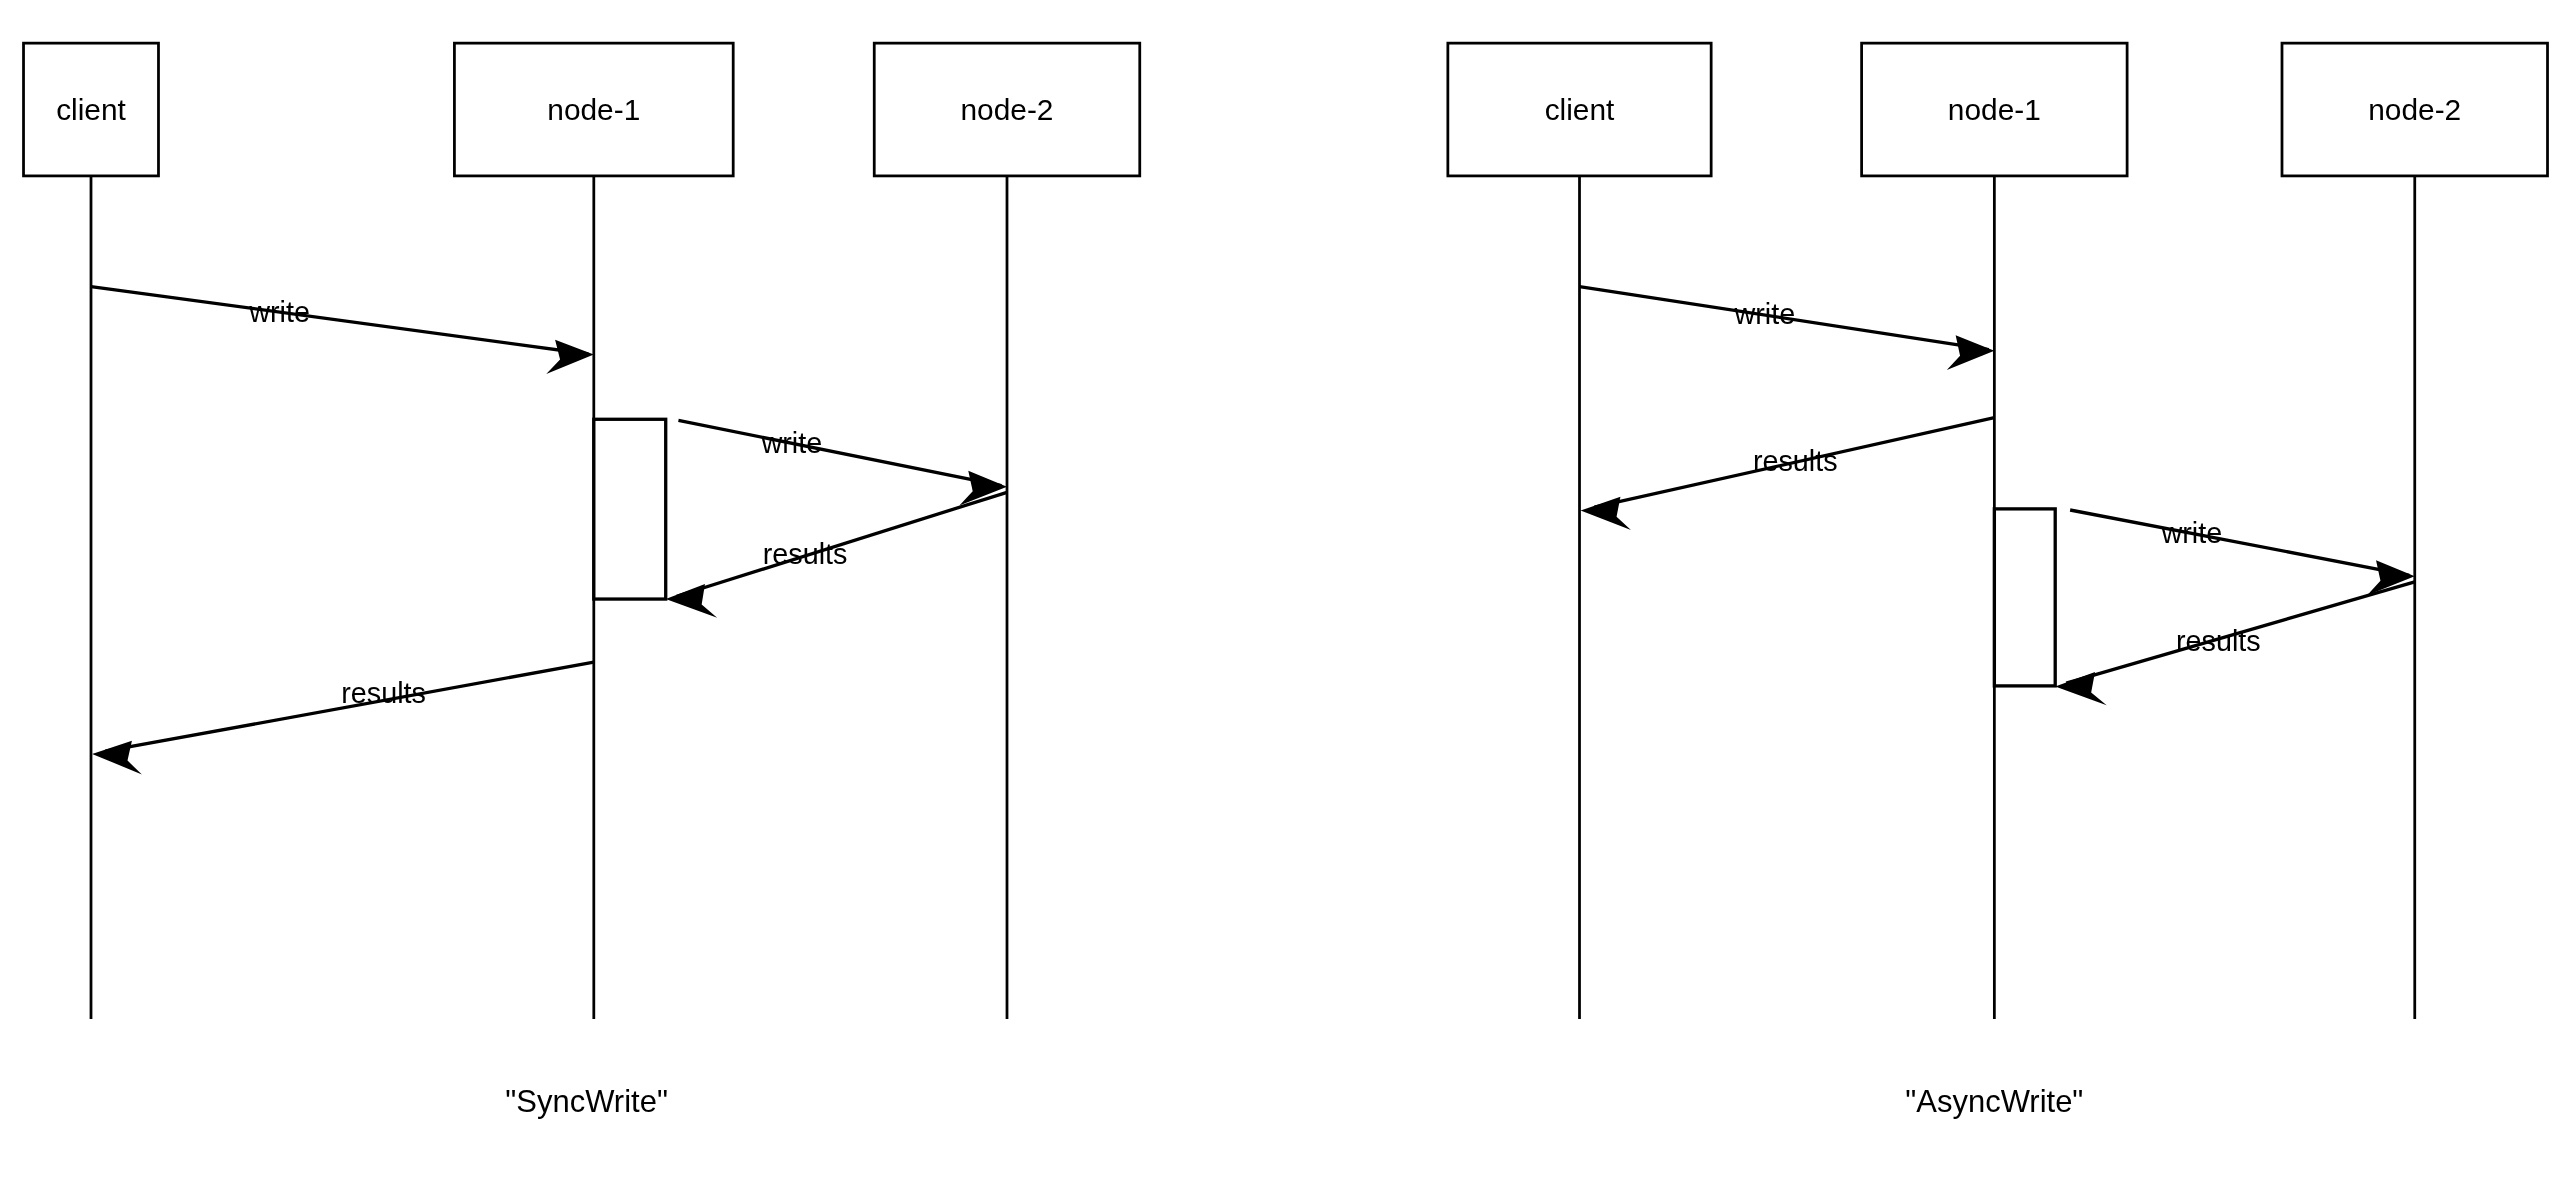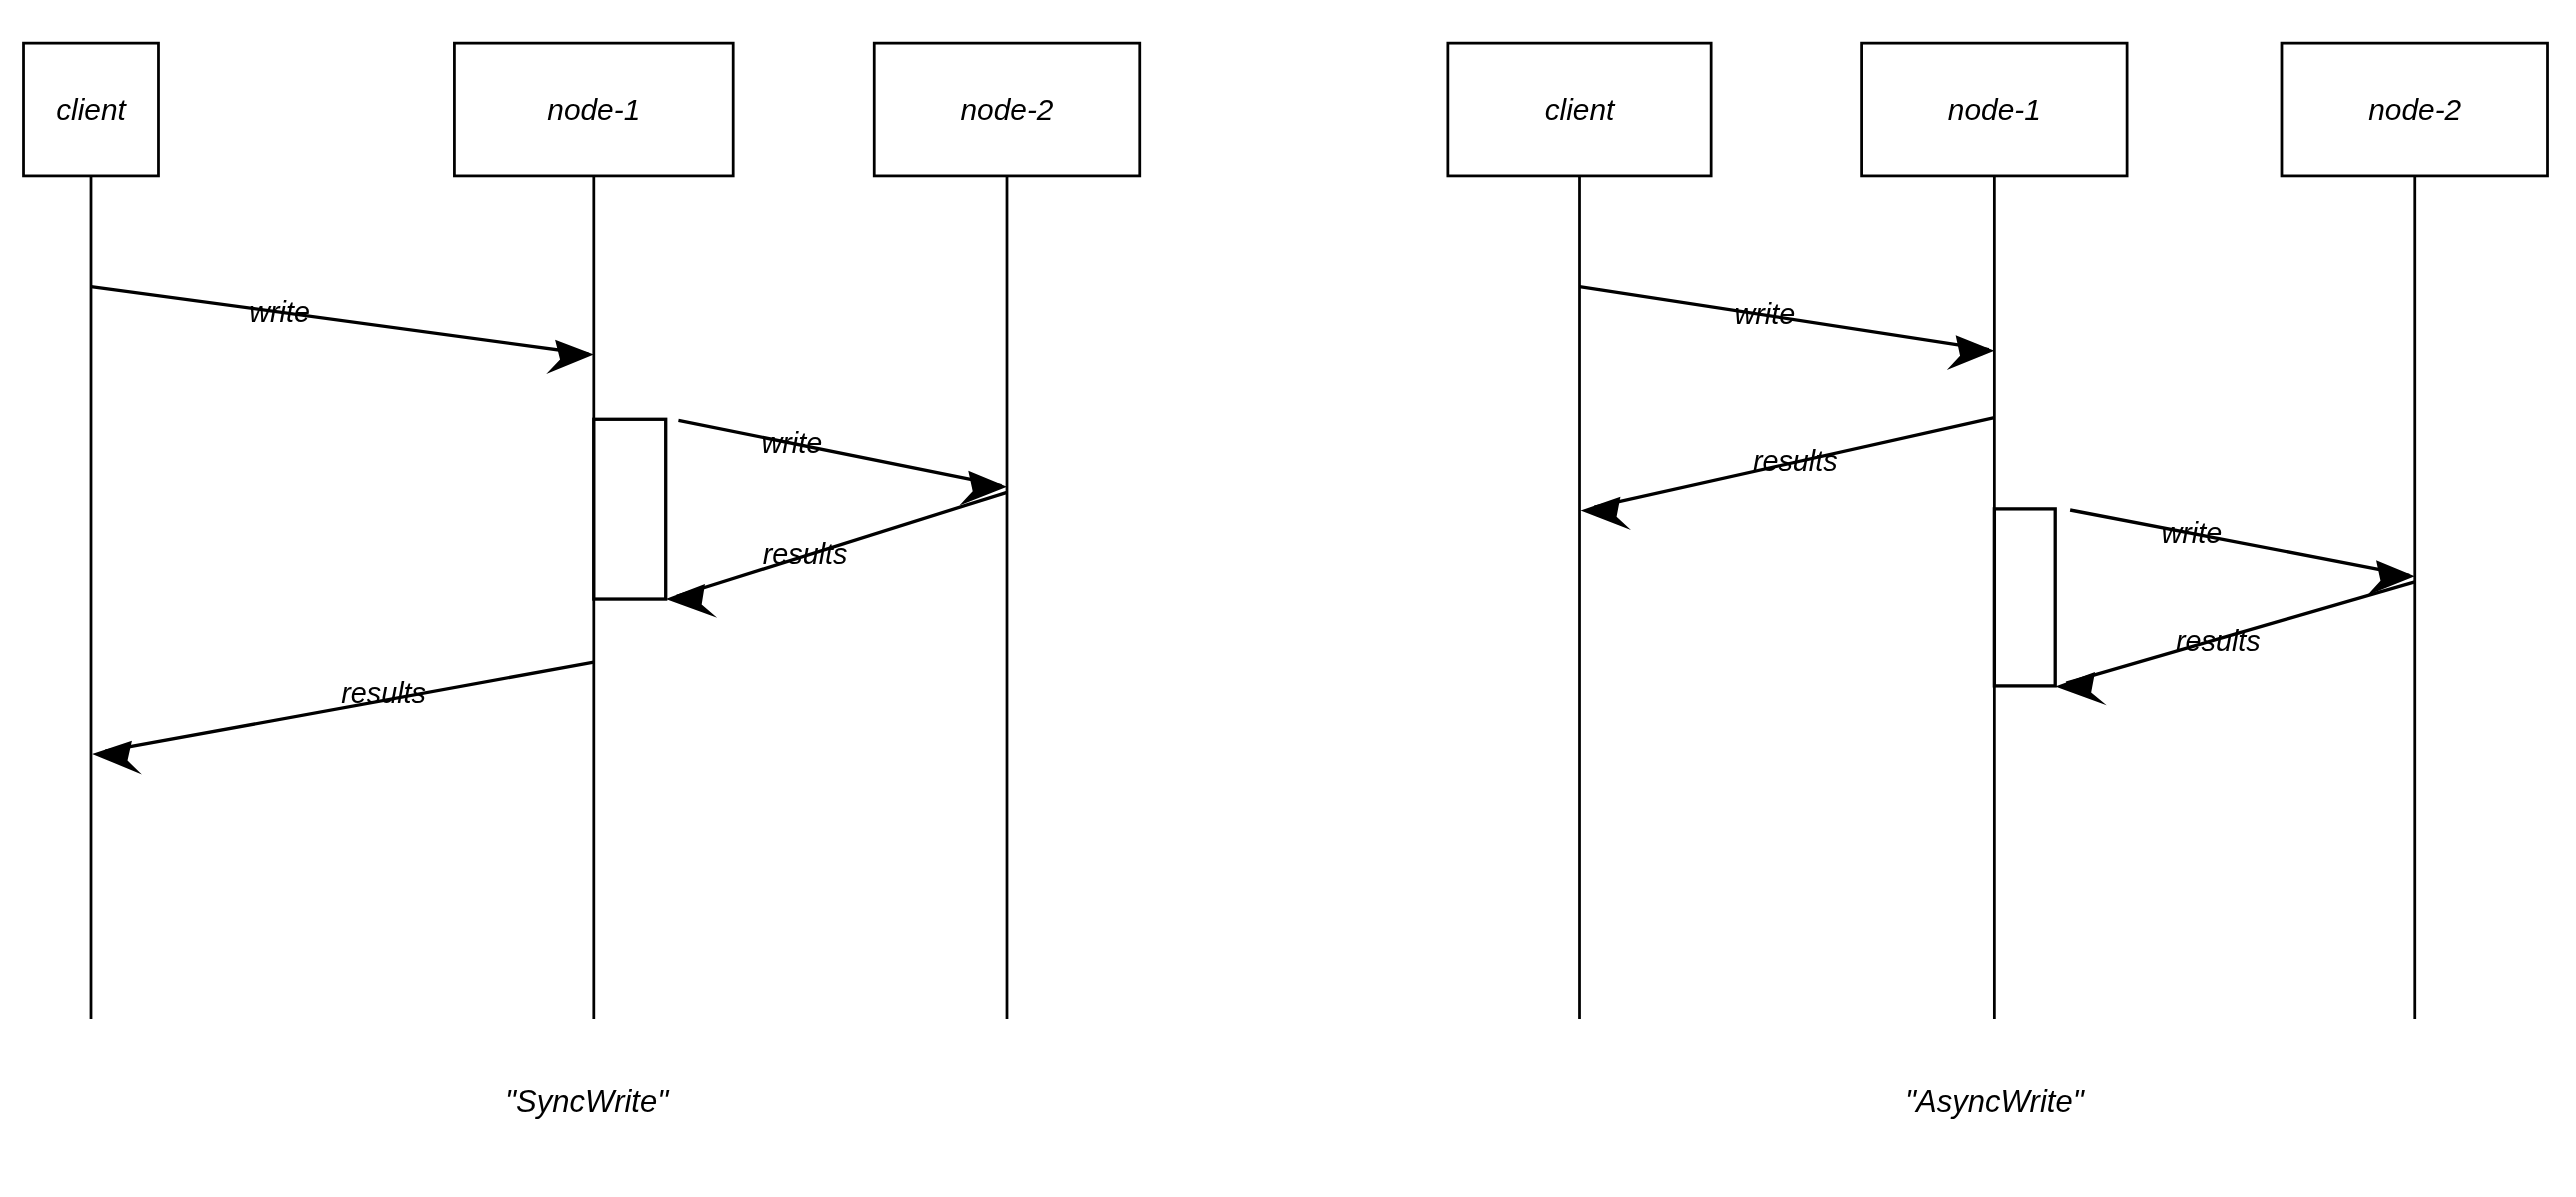--- a/index.html
+++ b/index.html
@@ -11,21 +11,20 @@
     width: 2576px;
     height: 1197px;
     font-family: "Liberation Sans", sans-serif;
     overflow: hidden;
   }
   #root {
     position: relative;
     width: 2440px;
     height: 1197px;
     background: #ffffff;
-    font-style: italic;
   }
   .diagram-svg {
     position: absolute;
     top: 0;
     left: 0;
     width: 2576px;
     height: 1197px;
     display: block;
   }
   .participant-label {

